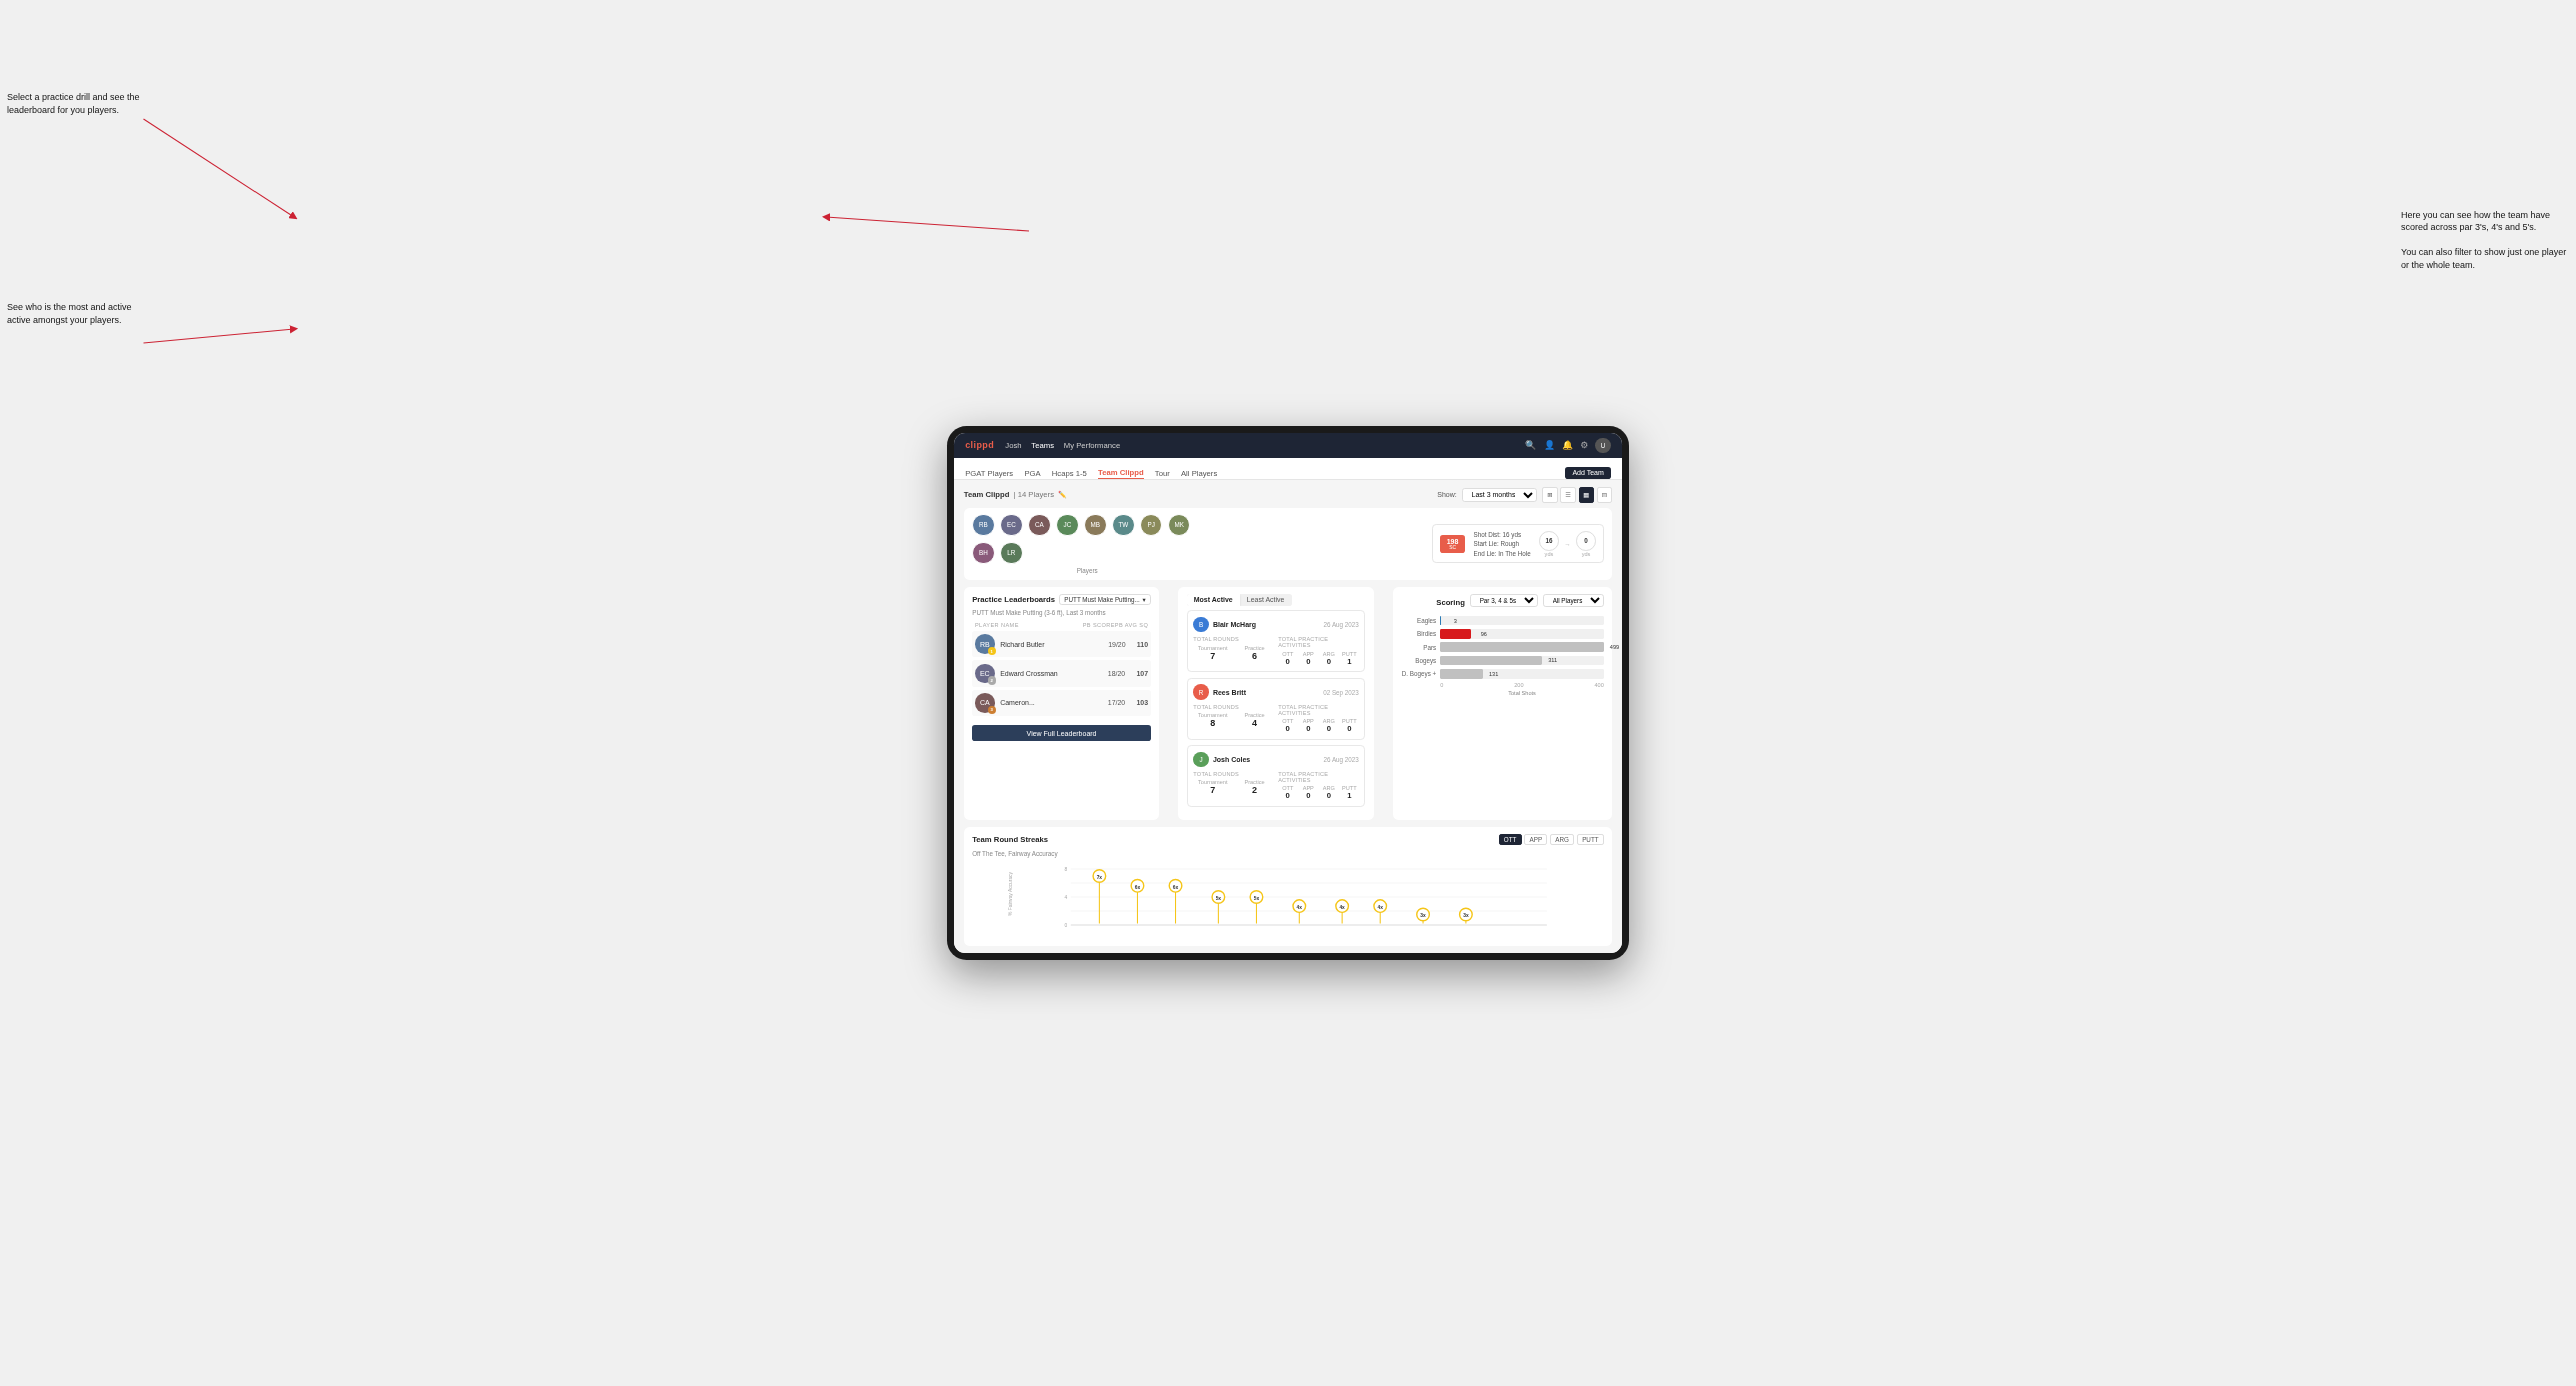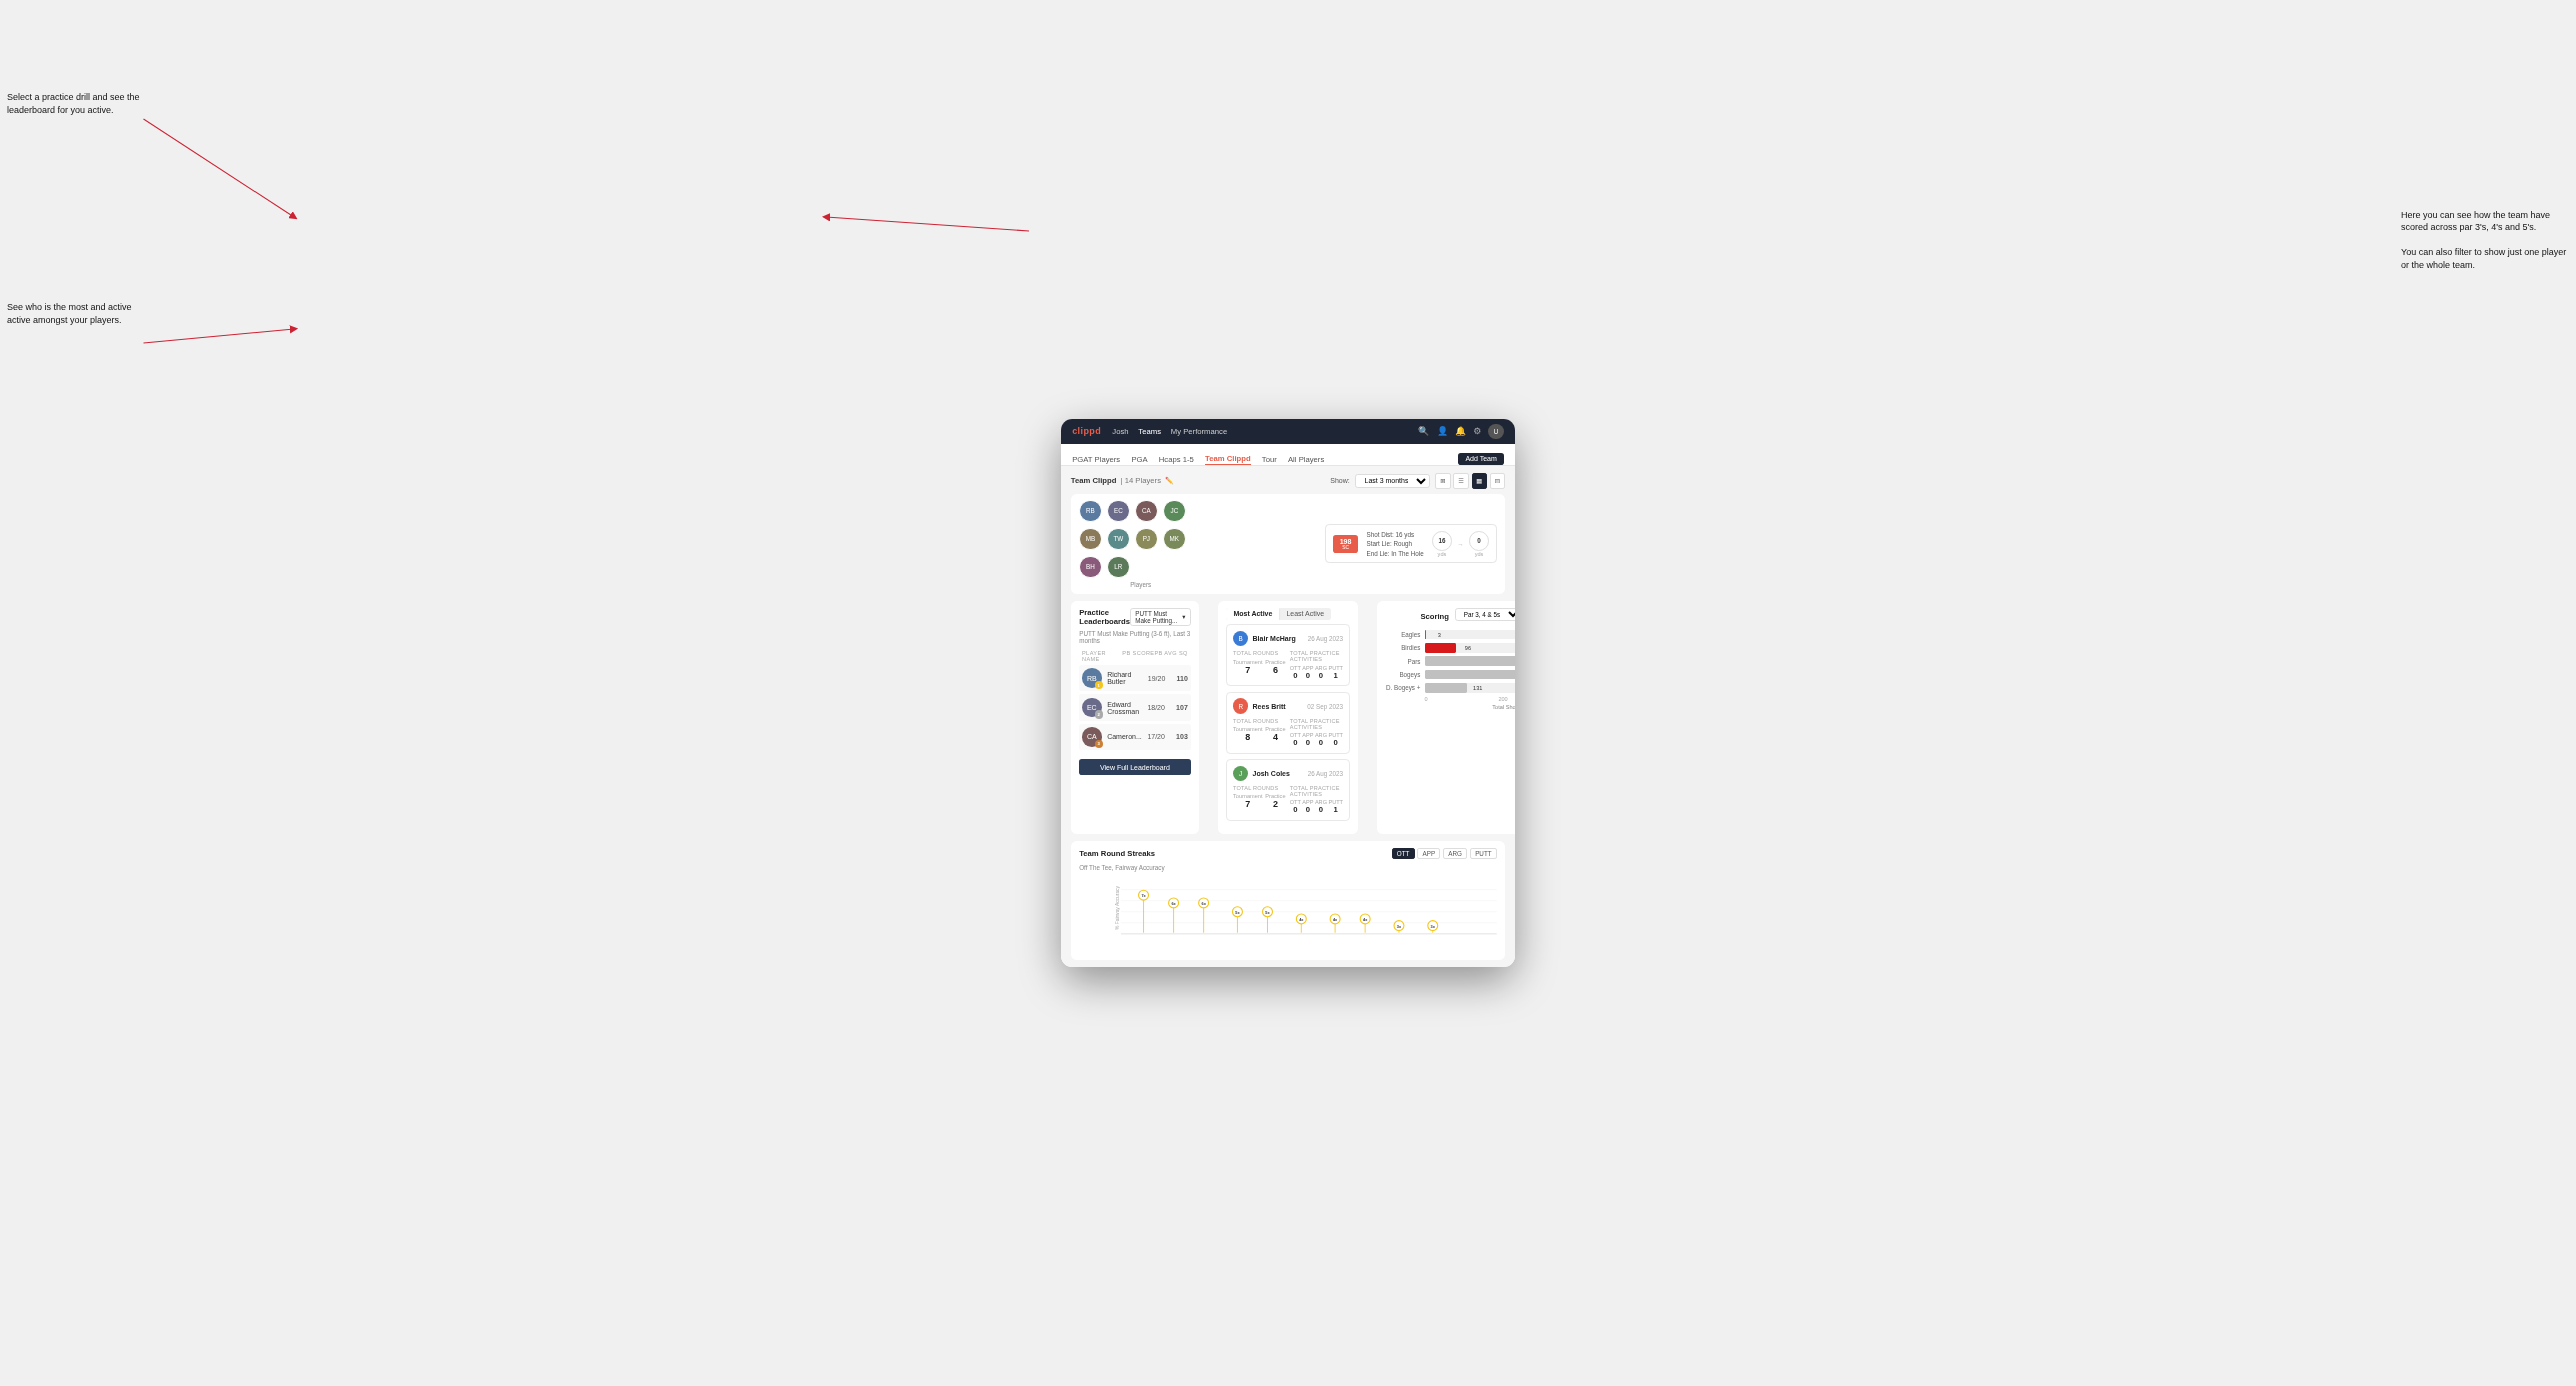--- a/index.html
+++ b/index.html
@@ -30,24 +30,24 @@
     .arrows-svg {
       position: absolute;
       top: 0; left: 0;
       width: 100%; height: 100%;
       pointer-events: none;
     }
 
     
     .tablet-frame {
       position: relative;
-      width: 454px;
+      width: 682px;
       background: #1a1a1a;
       border-radius: 19.6px;
-      padding: 0;
+      padding: 7px;
       box-shadow: 0 14px 42px rgba(0,0,0,0.4);
     }
     .tablet-screen {
       background: #fff;
       border-radius: 11.2px;
       overflow: hidden;
       width: 100%;
     }
 
     
@@ -556,21 +556,21 @@
     .bottom-btn.active {
       background: #1e2535;
       color: #fff;
       border-color: #1e2535;
     }
   </style>
 </head>
 <body>
 
 <div class="annotation annotation-tl">
-  <span>Select a practice drill and see the leaderboard for you active.</span>
+  <span>Select a practice drill and see the leaderboard for you players.</span>
 </div>
 
 <div class="annotation annotation-bl">
   <span>See who is the most and active active amongst your players.</span>
 </div>
 
 <div class="annotation annotation-tr" style="white-space: pre-line;">
   <span>Here you can see how the team have scored across par 3's, 4's and 5's.
 
 You can also filter to show just one player or the whole team.</span>

